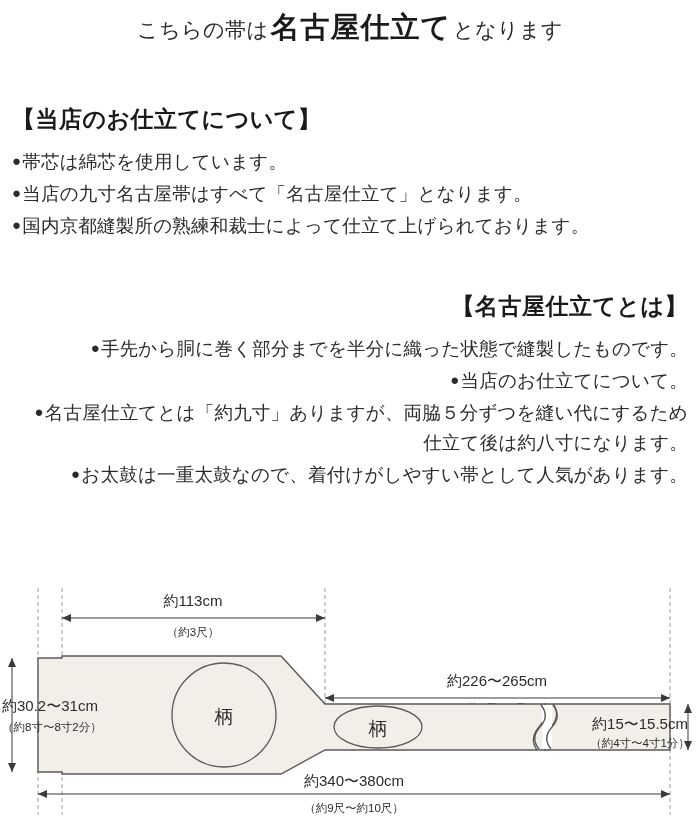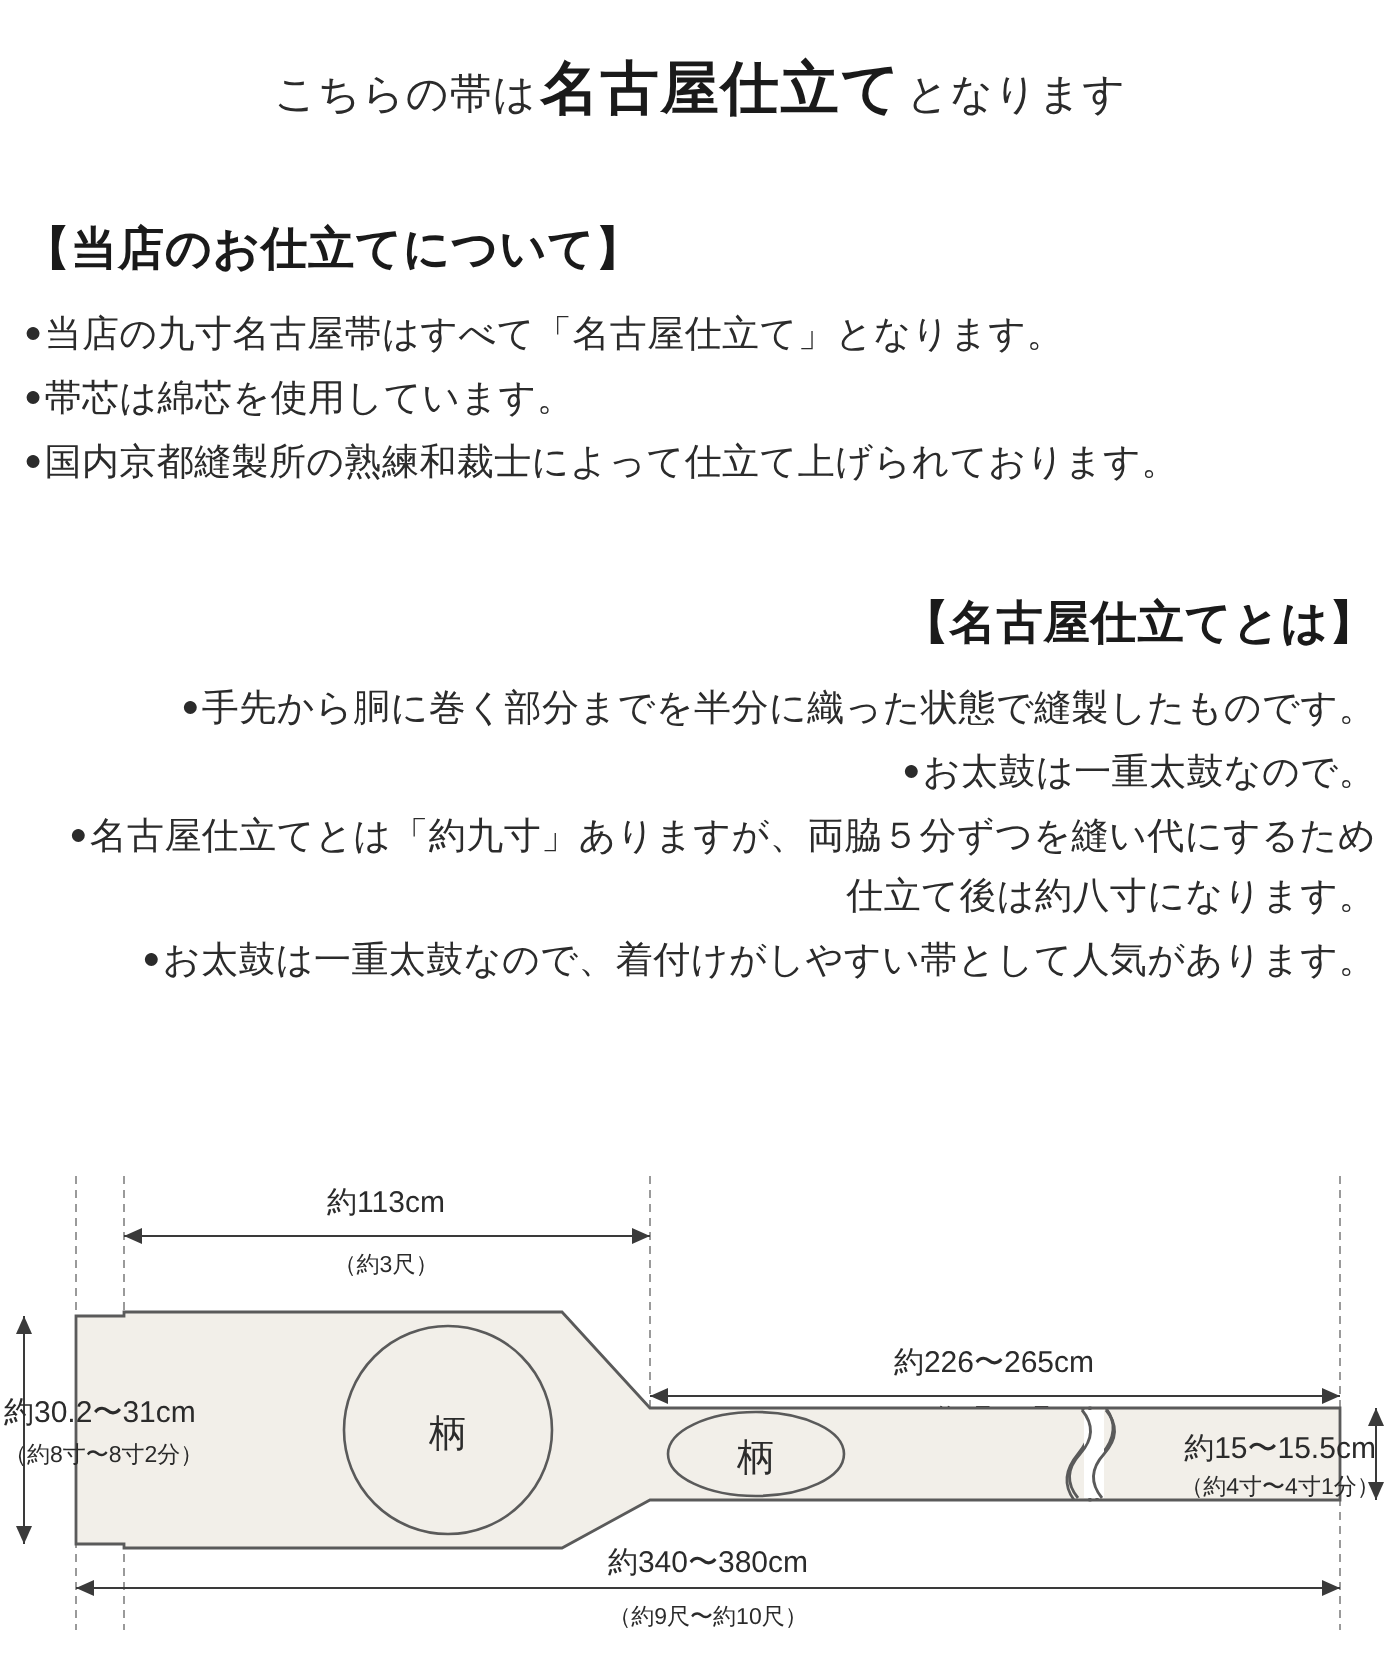--- a/index.html
+++ b/index.html
@@ -17,21 +17,21 @@
   }
   .page {
     width: 700px;
     height: 840px;
     position: relative;
     box-sizing: border-box;
   }
 
   
   .header {
-    padding-top: 25px;
+    padding-top: 8px;
     text-align: center;
     white-space: nowrap;
   }
   .header .small {
     font-size: 21px;
     letter-spacing: 0.5px;
     color: #2b2b2b;
   }
   .header .big {
     font-size: 29px;
@@ -45,21 +45,21 @@
   .section {
     padding: 0 12px;
   }
   .sec-title {
     font-size: 23px;
     font-weight: bold;
     color: #1a1a1a;
     letter-spacing: 0.5px;
     margin: 0;
   }
-  .sec1 { margin-top: 44px; }
+  .sec1 { margin-top: 56px; }
   .sec2 { margin-top: 50px; text-align: right; }
 
   ul.bullets {
     list-style: none;
     margin: 12px 0 0 0;
     padding: 0;
   }
   ul.bullets li {
     font-size: 18.5px;
     line-height: 1.62;
@@ -101,31 +101,31 @@
 
 <div class="page">
 
   <div class="header">
     <span class="small">こちらの帯は</span><span class="big">名古屋仕立て</span><span class="small">となります</span>
   </div>
 
   <div class="section sec1">
     <h2 class="sec-title">【当店のお仕立てについて】</h2>
     <ul class="bullets">
+      <li><span class="dot">●</span><span>帯芯は綿芯を使用しています。</span></li>
       <li><span class="dot">●</span><span>当店の九寸名古屋帯はすべて「名古屋仕立て」となります。</span></li>
-      <li><span class="dot">●</span><span>帯芯は綿芯を使用しています。</span></li>
       <li><span class="dot">●</span><span>国内京都縫製所の熟練和裁士によって仕立て上げられております。</span></li>
     </ul>
   </div>
 
   <div class="section sec2">
     <h2 class="sec-title">【名古屋仕立てとは】</h2>
     <ul class="bullets">
       <li><span class="dot">●</span><span>手先から胴に巻く部分までを半分に織った状態で縫製したものです。</span></li>
-      <li><span class="dot">●</span><span>お太鼓は一重太鼓なので。</span></li>
+      <li><span class="dot">●</span><span>当店のお仕立てについて。</span></li>
       <li><span class="dot">●</span><span>名古屋仕立てとは「約九寸」ありますが、両脇５分ずつを縫い代にするため</span><span class="cont">仕立て後は約八寸になります。</span></li>
       <li><span class="dot">●</span><span>お太鼓は一重太鼓なので、着付けがしやすい帯として人気があります。</span></li>
     </ul>
   </div>
 
   <div class="diagram">
     <svg width="700" height="280" viewBox="0 0 700 280" xmlns="http://www.w3.org/2000/svg">
 
       <g stroke="#9a9a9a" stroke-width="1" stroke-dasharray="4,3">
         <line x1="38" y1="28" x2="38" y2="255"></line>

